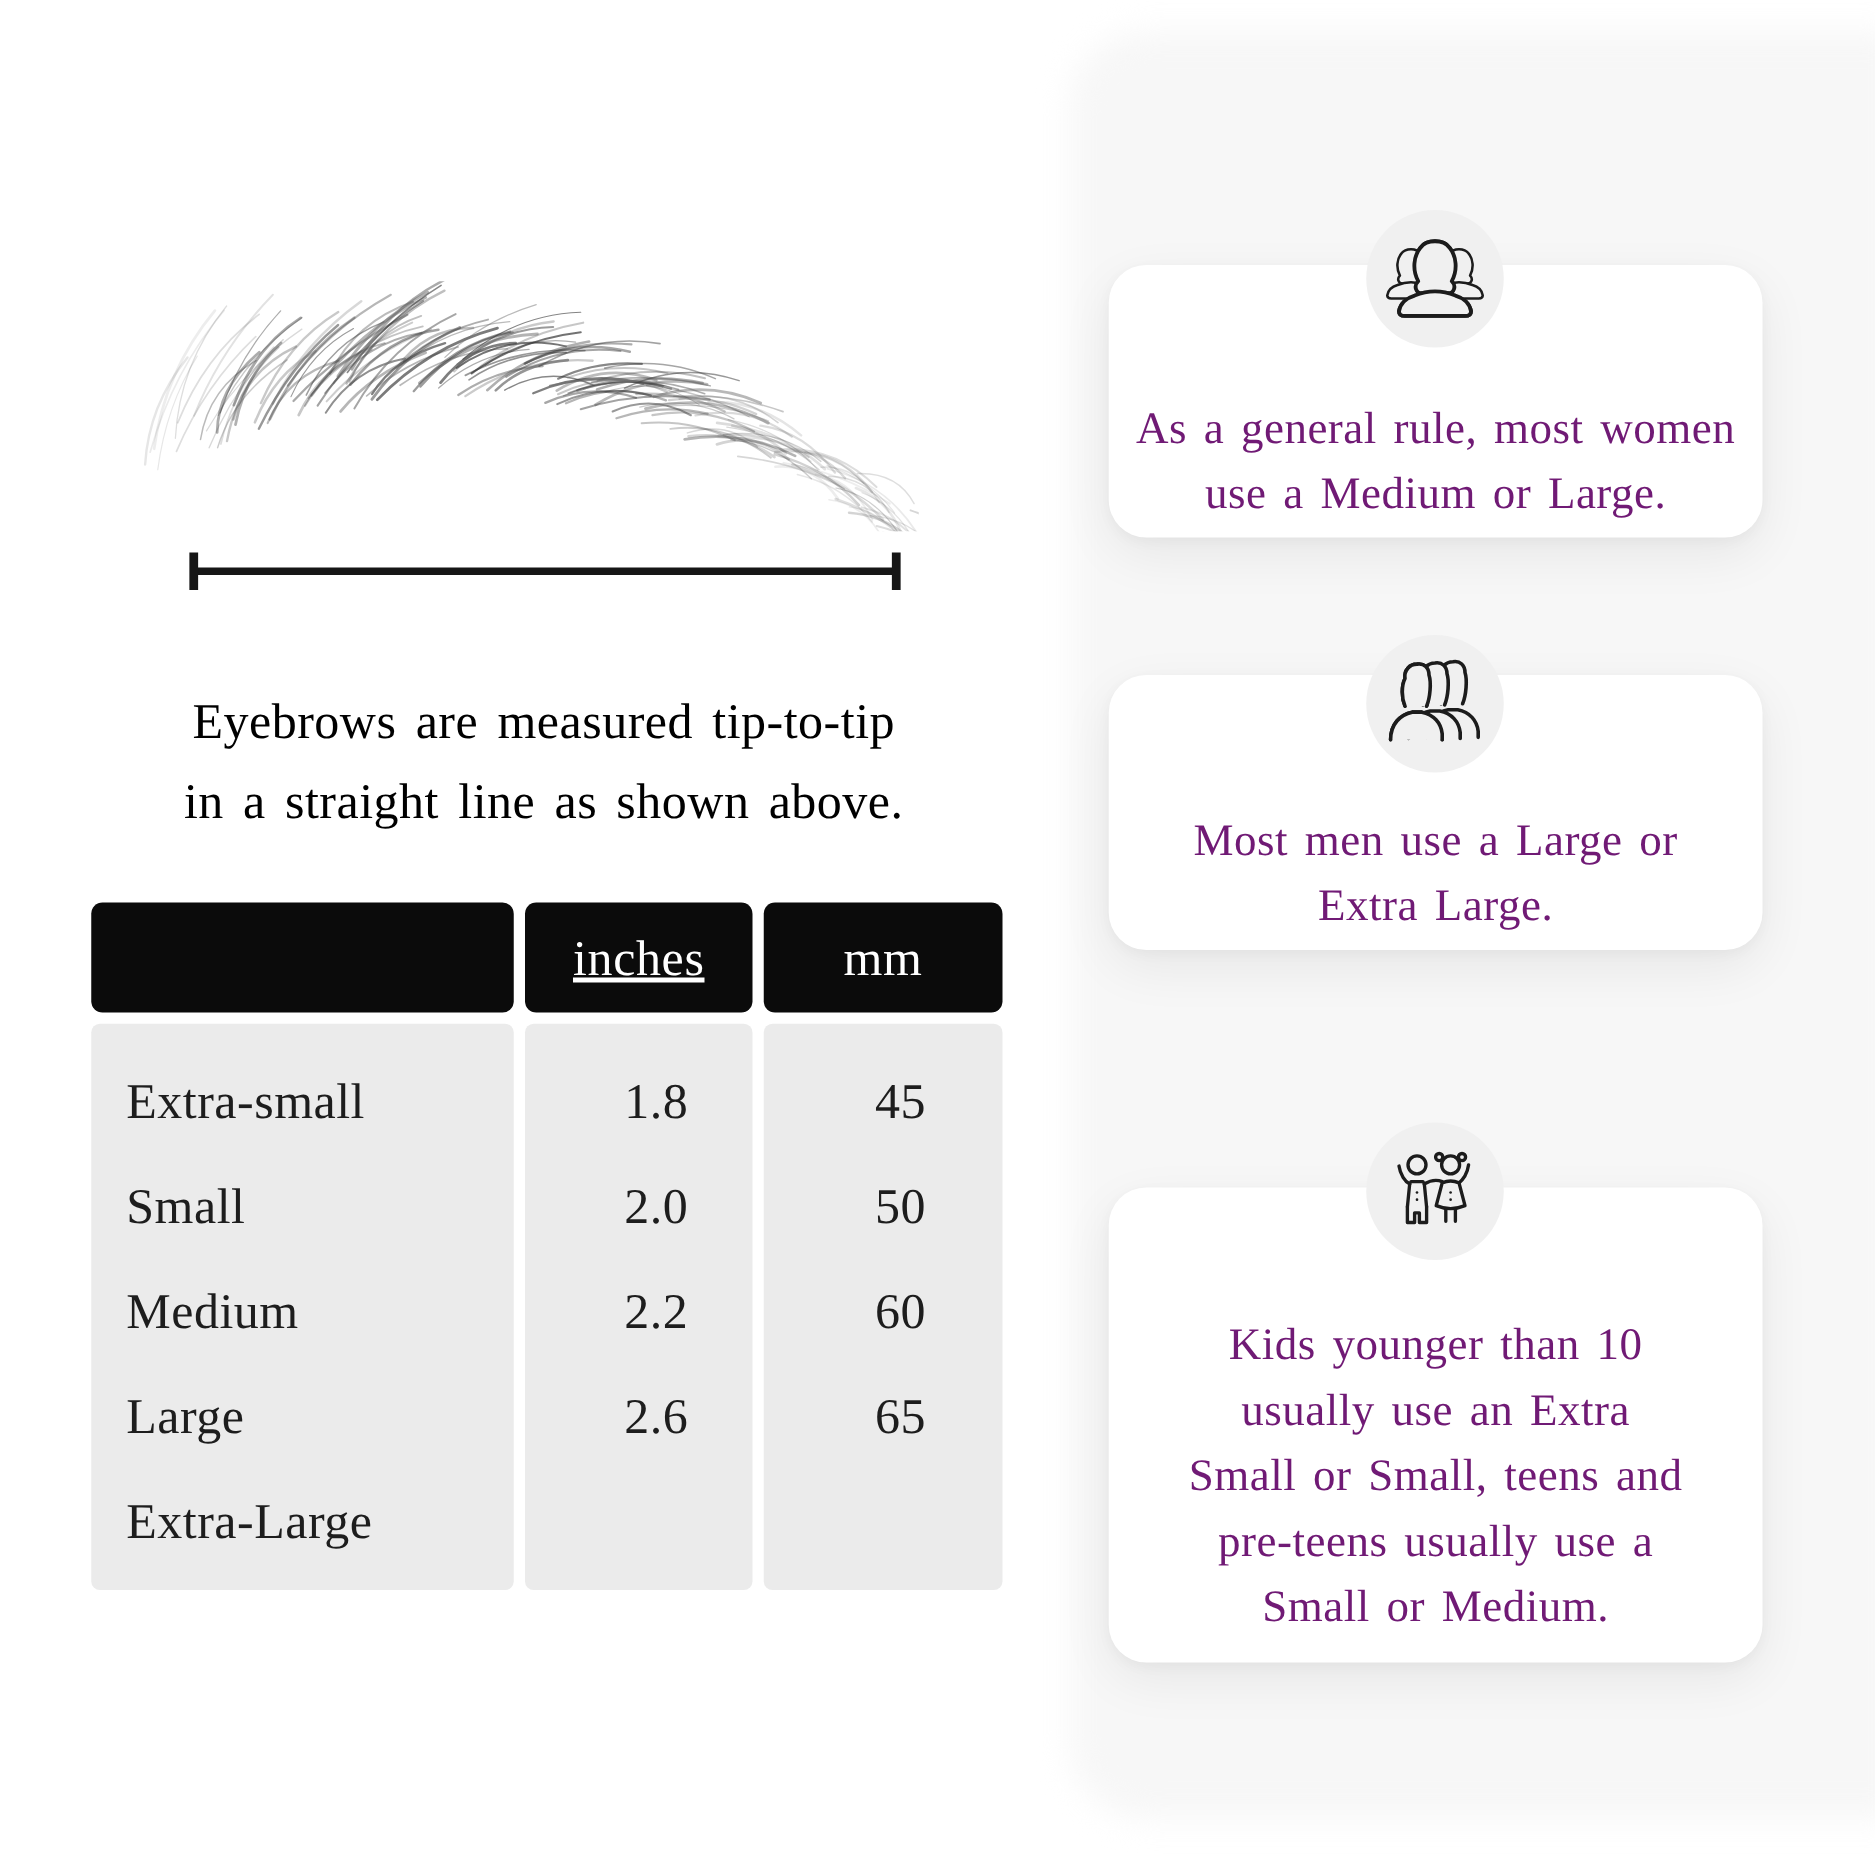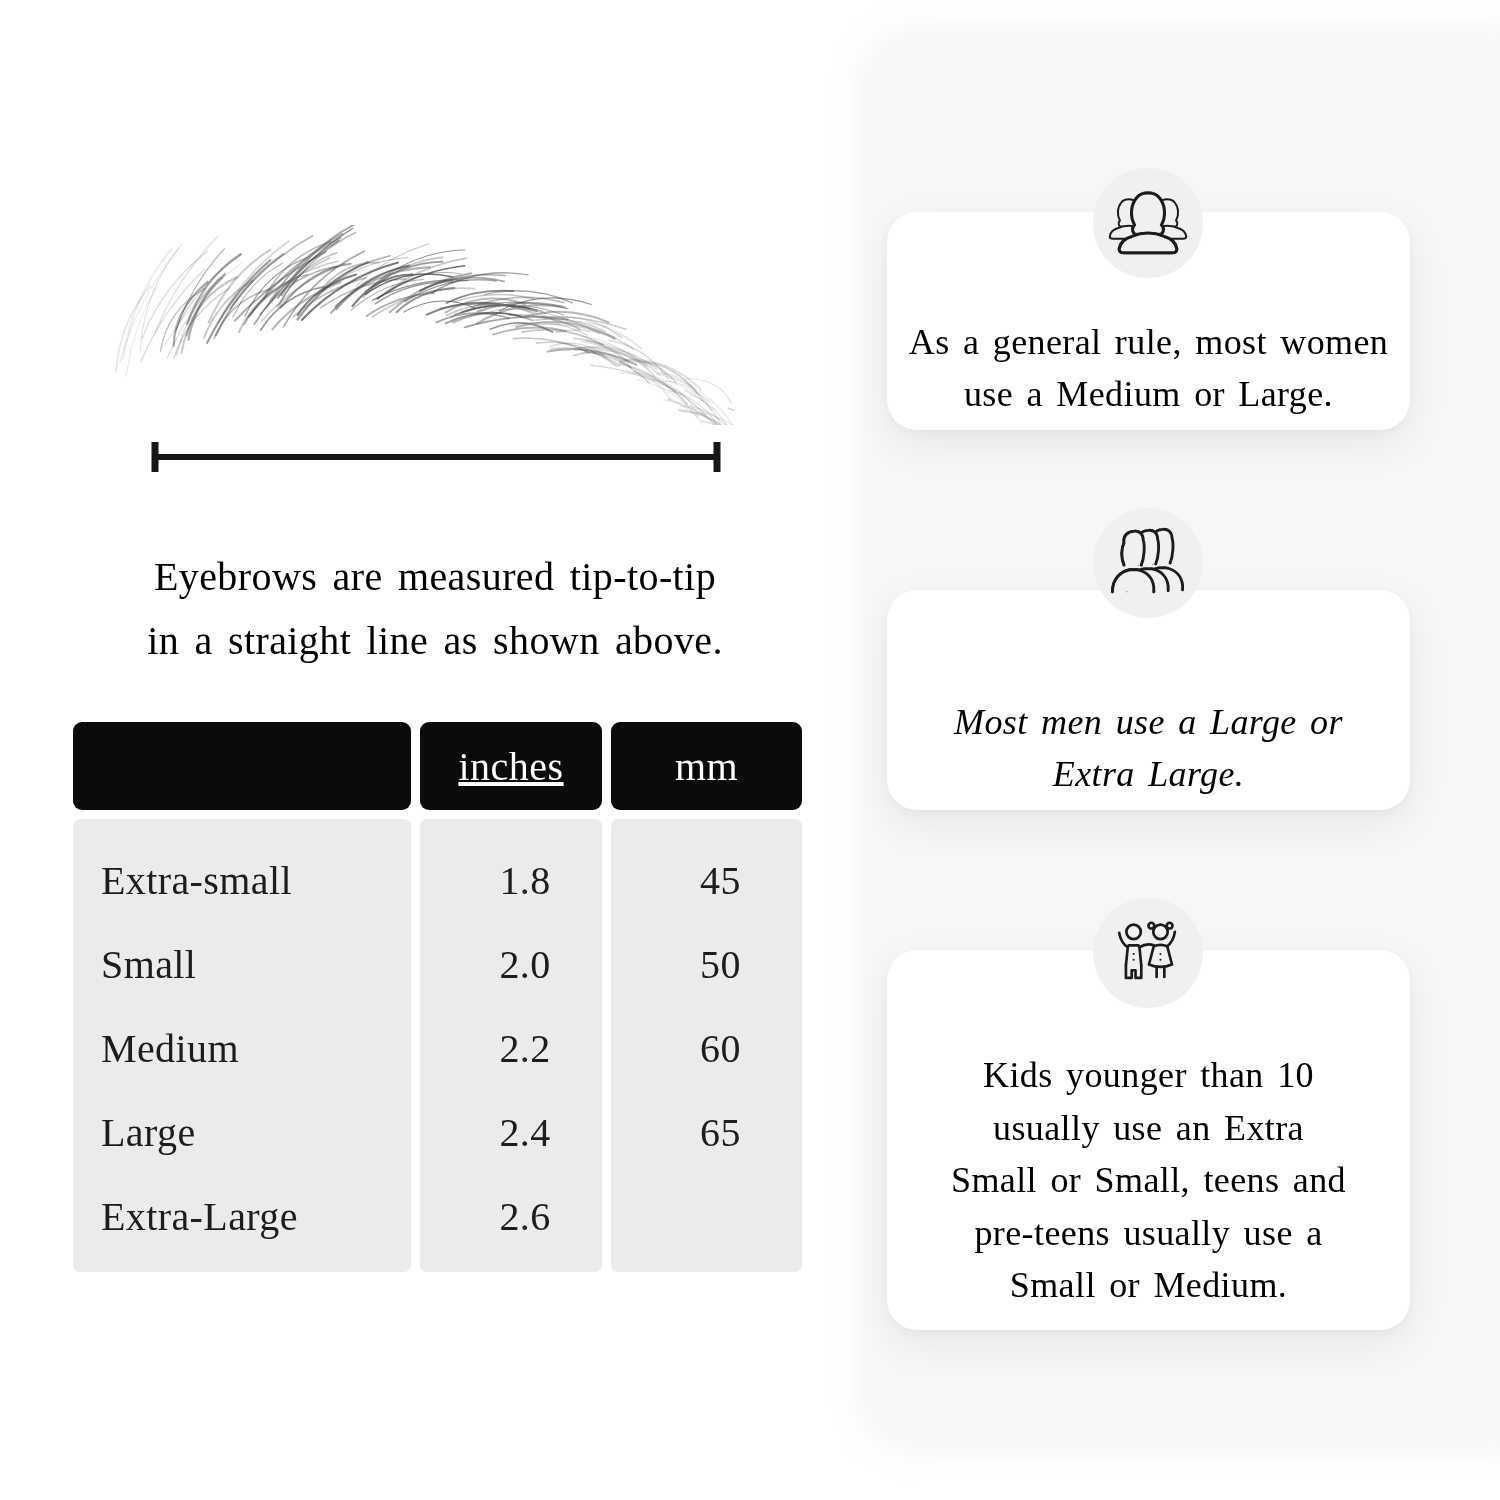--- a/index.html
+++ b/index.html
@@ -30,32 +30,32 @@
   .bcol{background:#ebebeb;border-radius:7px;padding:19px 0 14px 0;height:420px;}
   .cell{height:84px;display:flex;align-items:center;font-size:40px;color:#1d1d1d;letter-spacing:.4px;}
   .bcol.labels .cell{padding-left:28px;justify-content:flex-start;}
   .bcol.nums .cell{justify-content:center;margin-left:28px;}
   
   .card{
     position:absolute;left:887px;width:523px;background:#ffffff;border-radius:30px;
     box-shadow:0 14px 42px rgba(0,0,0,.065), 0 3px 10px rgba(0,0,0,.035);
   }
   .card-women{top:212px;height:218px;}
-  .card-men{top:590px;height:220px;font-style:italic;}
+  .card-men{top:540px;height:220px;}
   .card-kids{top:950px;height:380px;}
   .badge{
     position:absolute;left:1093px;width:110px;height:110px;border-radius:50%;
     background:#f0f0f0;display:flex;align-items:center;justify-content:center;
   }
   .badge-women{top:168px;}
   .badge-men{top:508px;}
   .badge-kids{top:898px;}
   .card-text{
     position:absolute;left:0;width:100%;text-align:center;
-    font-size:36px;line-height:52px;color:#000000;letter-spacing:.4px;word-spacing:4px;
+    font-size:36px;line-height:52px;color:#701a75;letter-spacing:.4px;word-spacing:4px;
   }
   .card-women .card-text{top:104px;}
   .card-men .card-text{top:106px;}
   .card-kids .card-text{top:99px;line-height:52.5px;}
 </style>
 </head>
 <body>
 
 <div class="stage">
 
@@ -248,21 +248,20 @@
         <div class="cell">Extra-small</div>
         <div class="cell">Small</div>
         <div class="cell">Medium</div>
         <div class="cell">Large</div>
         <div class="cell">Extra-Large</div>
       </div>
       <div class="bcol nums" style="background: rgb(235, 235, 235);">
         <div class="cell">1.8</div>
         <div class="cell">2.0</div>
         <div class="cell">2.2</div>
-        <div class="cell">2.4</div>
         <div class="cell">2.6</div>
       </div>
       <div class="bcol nums" style="background: rgb(235, 235, 235);">
         <div class="cell">45</div>
         <div class="cell">50</div>
         <div class="cell">60</div>
         <div class="cell">65</div>
       </div>
     </div>
   </div>

